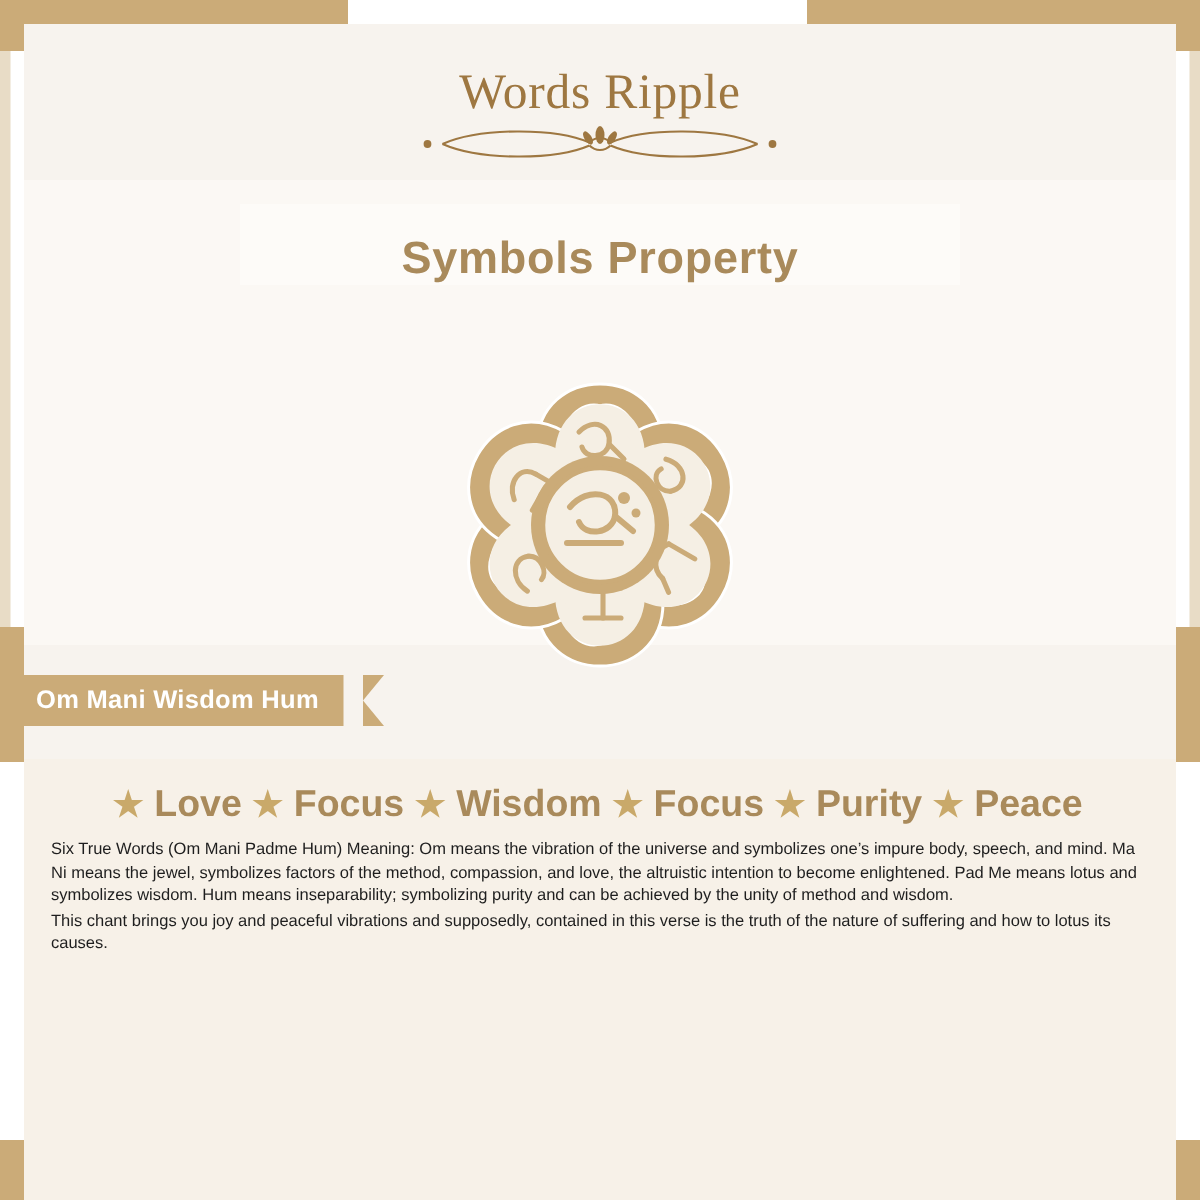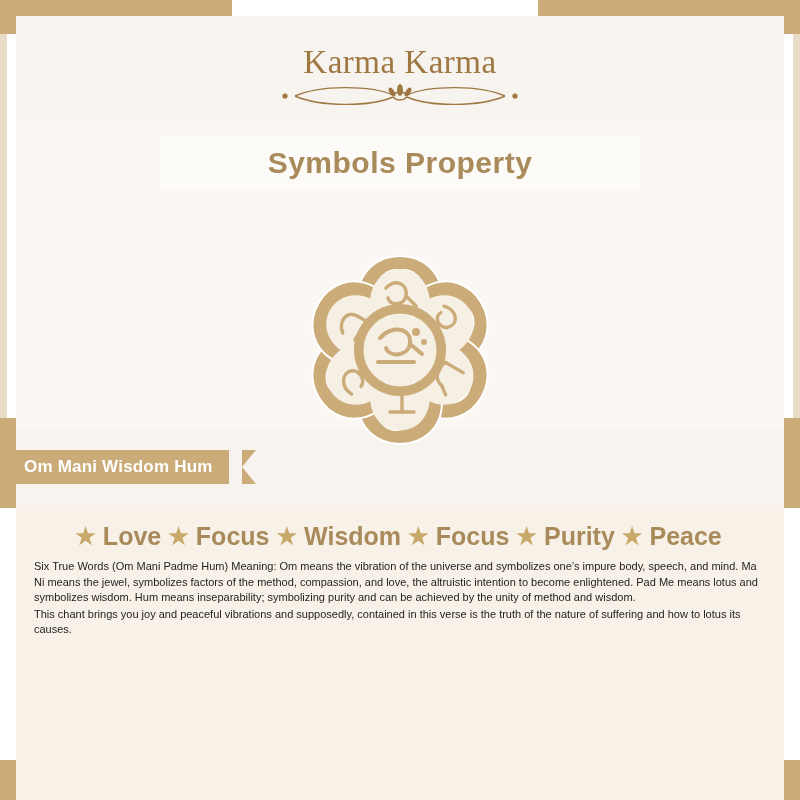--- a/index.html
+++ b/index.html
@@ -71,21 +71,21 @@
     width: 250px; height: 26px;
   }
 
   
   .title-banner {
     position: absolute;
     left: 160px; top: 136px;
     width: 480px; height: 54px;
     background: #fdfbf8;
     display: flex;
-    align-items: center;
+    align-items: flex-end;
     justify-content: center;
   }
   .title-text {
     font-family: "Liberation Sans", sans-serif;
     font-weight: bold;
     font-size: 30px;
     color: #a98a5b;
     letter-spacing: 0.5px;
   }
 
@@ -167,21 +167,21 @@
   <div class="edge-right"></div>
   <div class="corner corner-ml-v"></div>
   <div class="corner corner-mr-v"></div>
   <div class="corner corner-bl-v"></div>
   <div class="corner corner-br-v"></div>
 
   <div class="upper-bg"></div>
   <div class="upper-inner-band"></div>
 
   <div class="logo">
-    <div class="logo-text">Karma Karma</div>
+    <div class="logo-text">Words Ripple</div>
     <svg class="logo-flourish" viewBox="0 0 250 26">
       <g fill="none" stroke="#9e7741" stroke-width="1.4">
         <path d="M20 13 C 45 2, 95 2, 118 12"></path>
         <path d="M20 13 C 45 24, 95 24, 118 14"></path>
         <path d="M230 13 C 205 2, 155 2, 132 12"></path>
         <path d="M230 13 C 205 24, 155 24, 132 14"></path>
         <path d="M118 12 C 122 8, 128 8, 132 12"></path>
         <path d="M118 14 C 122 18, 128 18, 132 14"></path>
       </g>
       <g fill="#9e7741">

